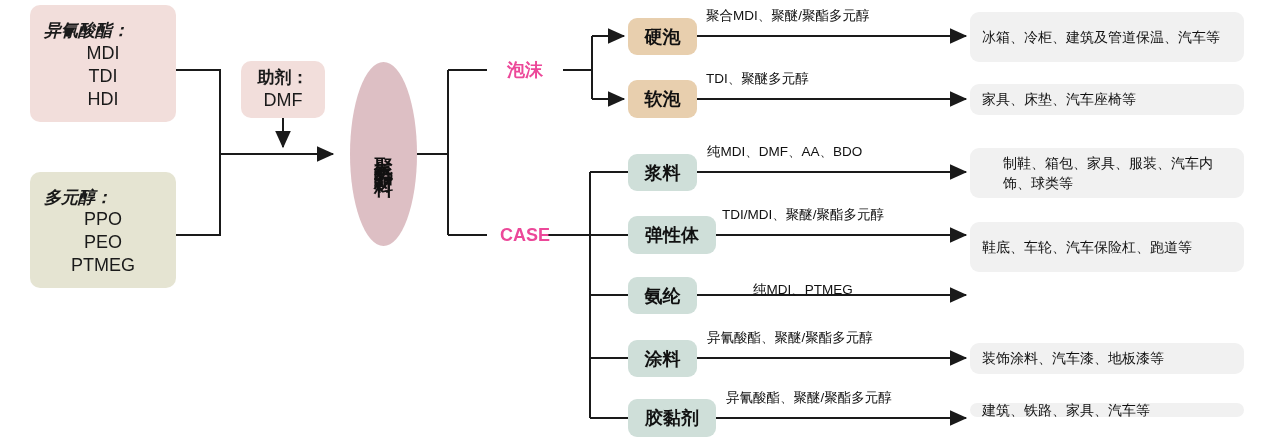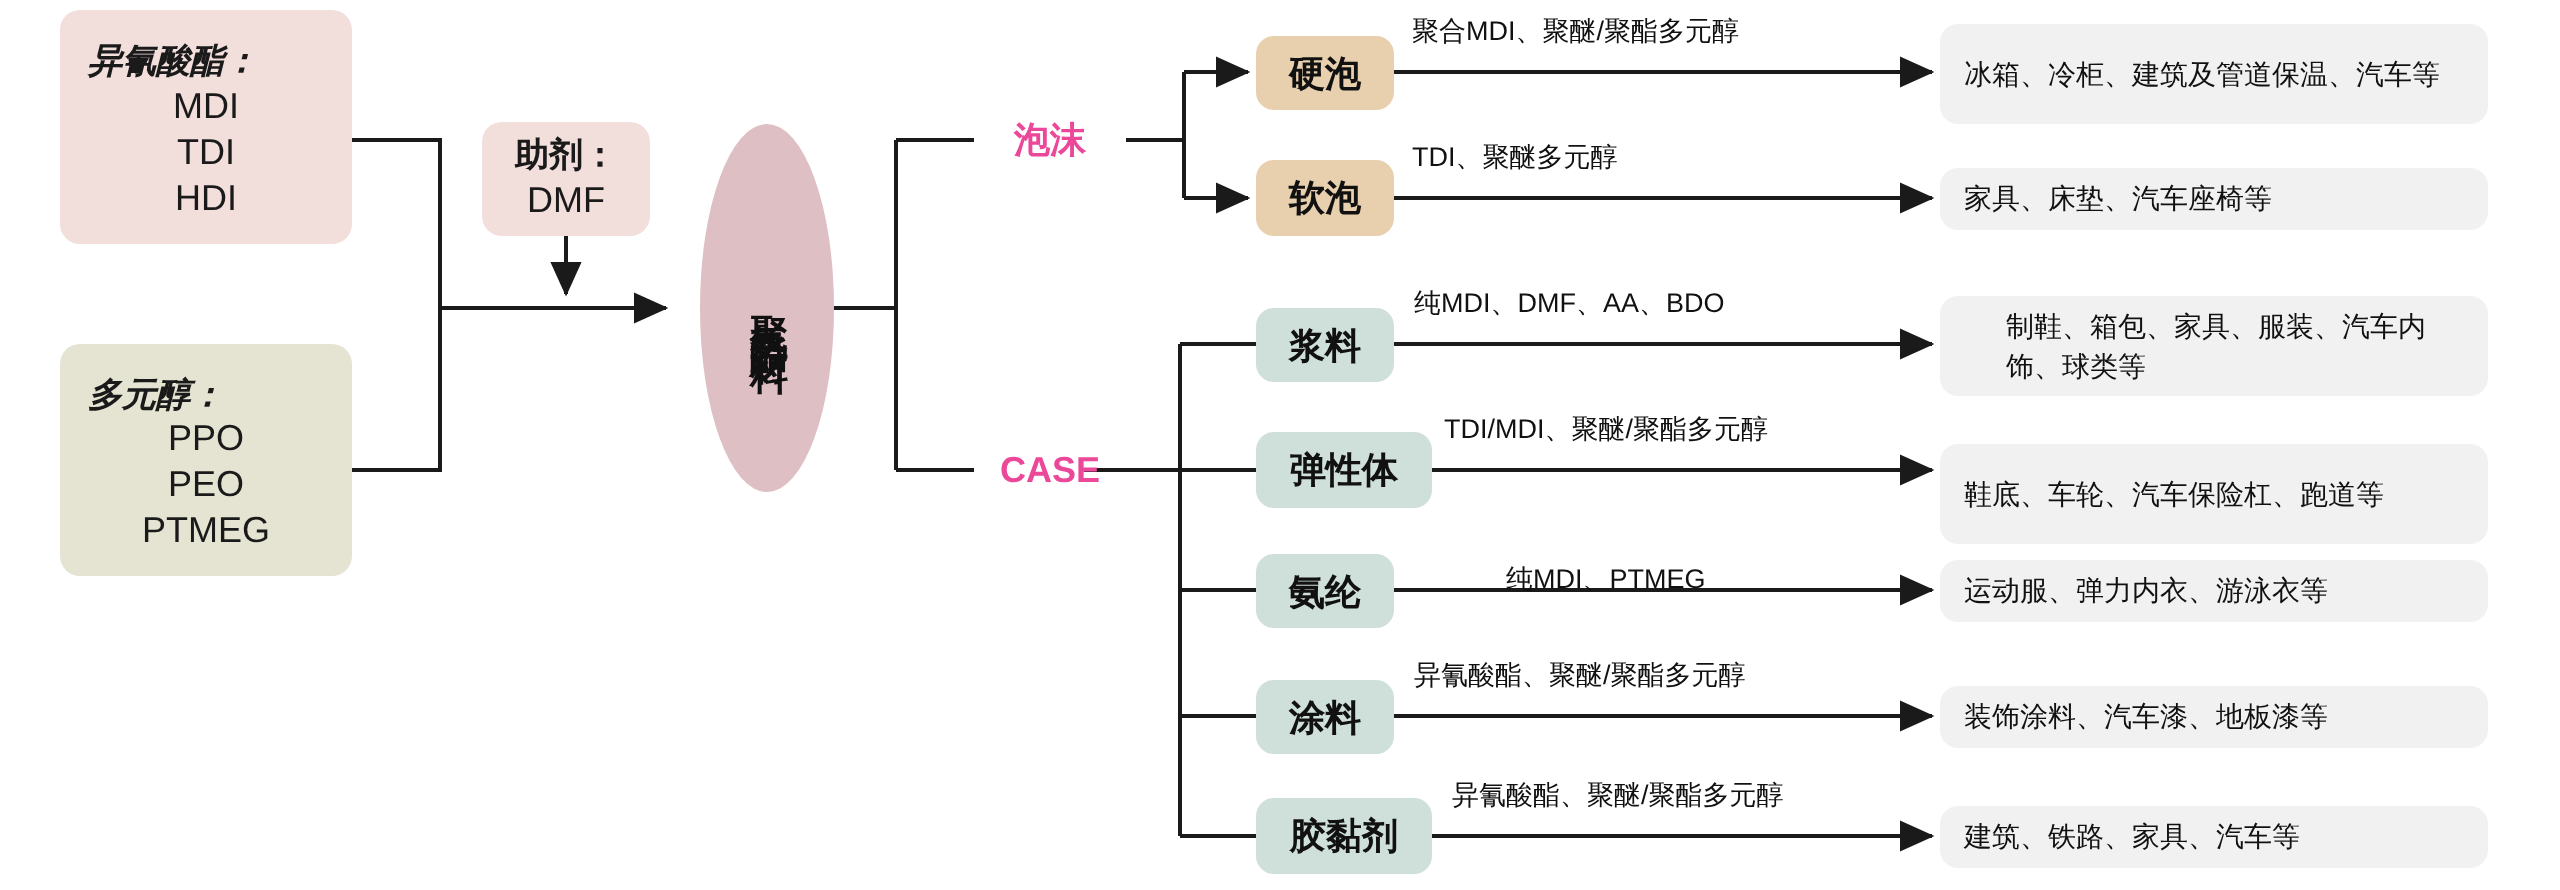--- a/index.html
+++ b/index.html
@@ -160,33 +160,30 @@
   </div>
   <div class="edge-label" style="left:722px;top:208px;">TDI/MDI、聚醚/聚酯多元醇</div>
   <div class="out" style="left:970px;top:222px;width:274px;height:50px;">
     <span>鞋底、车轮、汽车保险杠、跑道等</span>
   </div>
 
   <div class="cat cat-case" style="left:628px;top:277px;width:69px;height:37px;">
     <span>氨纶</span>
   </div>
   <div class="edge-label" style="left:753px;top:268px;margin-top:15px;">纯MDI、PTMEG</div>
-  <div class="out" style="left:970px;top:280px;width:274px;height:31px;">
-    <span>运动服、弹力内衣、游泳衣等</span>
-  </div>
 
   <div class="cat cat-case" style="left:628px;top:340px;width:69px;height:37px;">
     <span>涂料</span>
   </div>
   <div class="edge-label" style="left:707px;top:331px;">异氰酸酯、聚醚/聚酯多元醇</div>
   <div class="out" style="left:970px;top:343px;width:274px;height:31px;">
     <span>装饰涂料、汽车漆、地板漆等</span>
   </div>
 
   <div class="cat cat-case" style="left:628px;top:399px;width:88px;height:38px;">
     <span>胶黏剂</span>
   </div>
   <div class="edge-label" style="left:726px;top:391px;">异氰酸酯、聚醚/聚酯多元醇</div>
-  <div class="out" style="left:970px;top:403px;width:274px;height:31px;">
+  <div class="out" style="left:970px;top:403px;width:274px;height:14px;">
     <span>建筑、铁路、家具、汽车等</span>
   </div>
 
 </div>
 
 </body></html>

